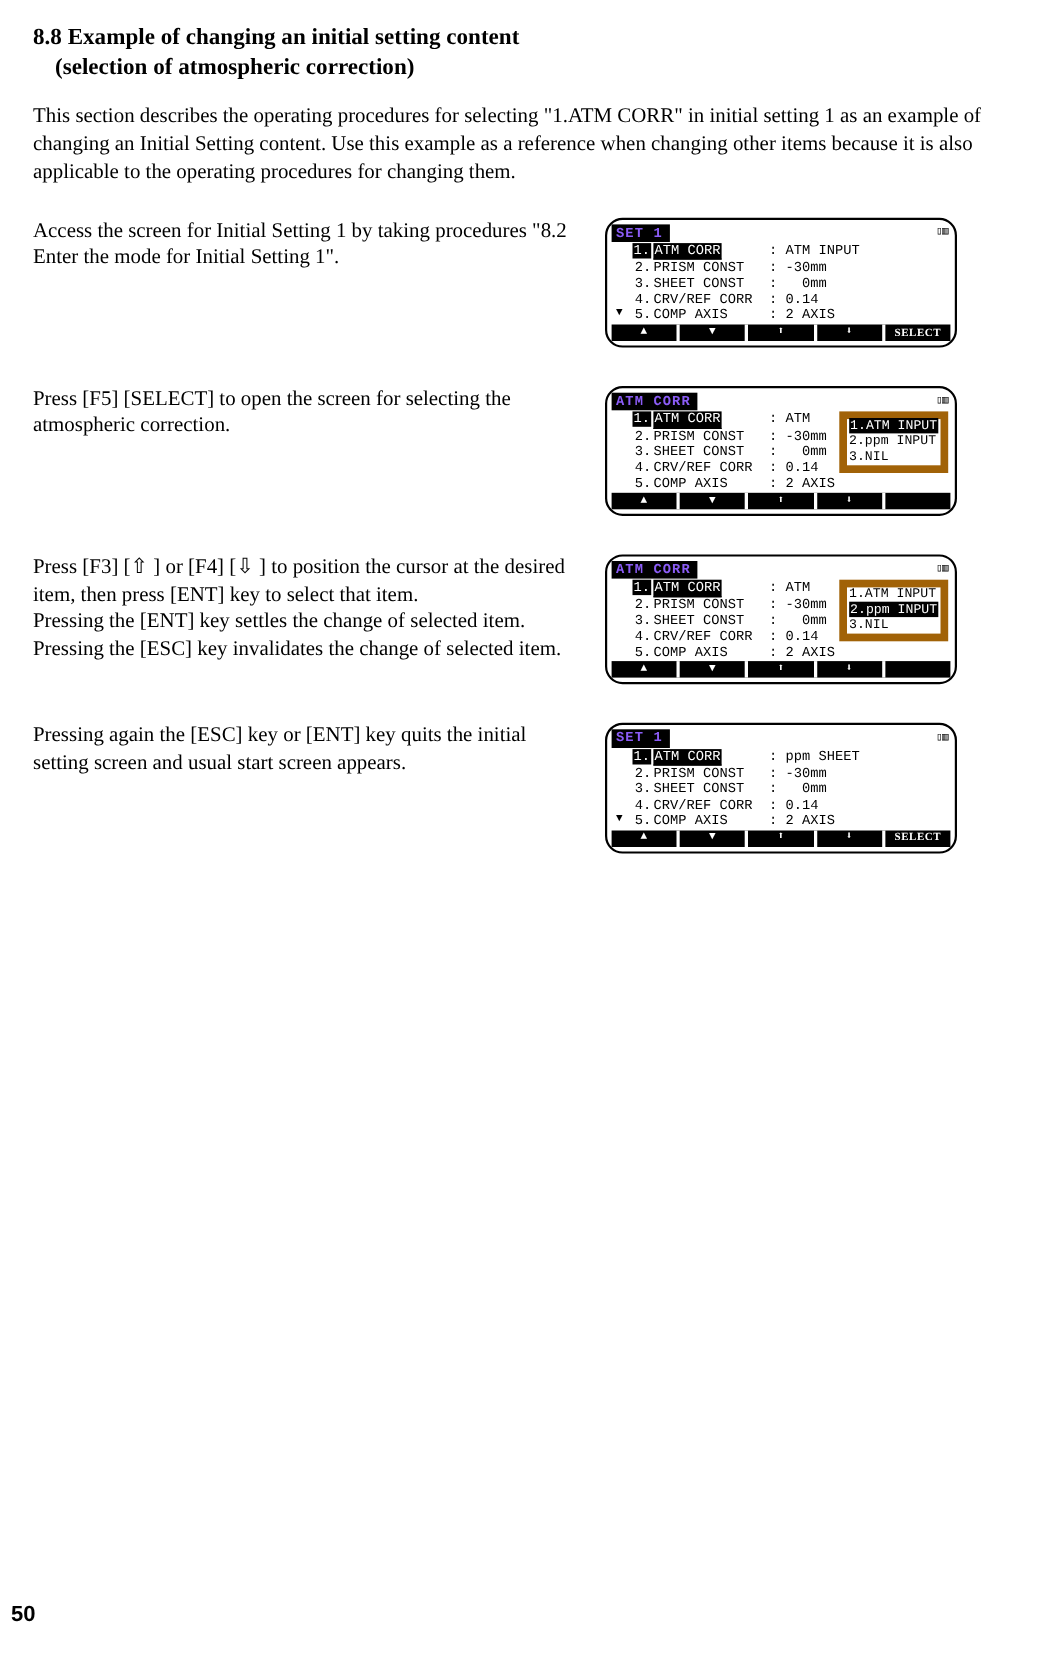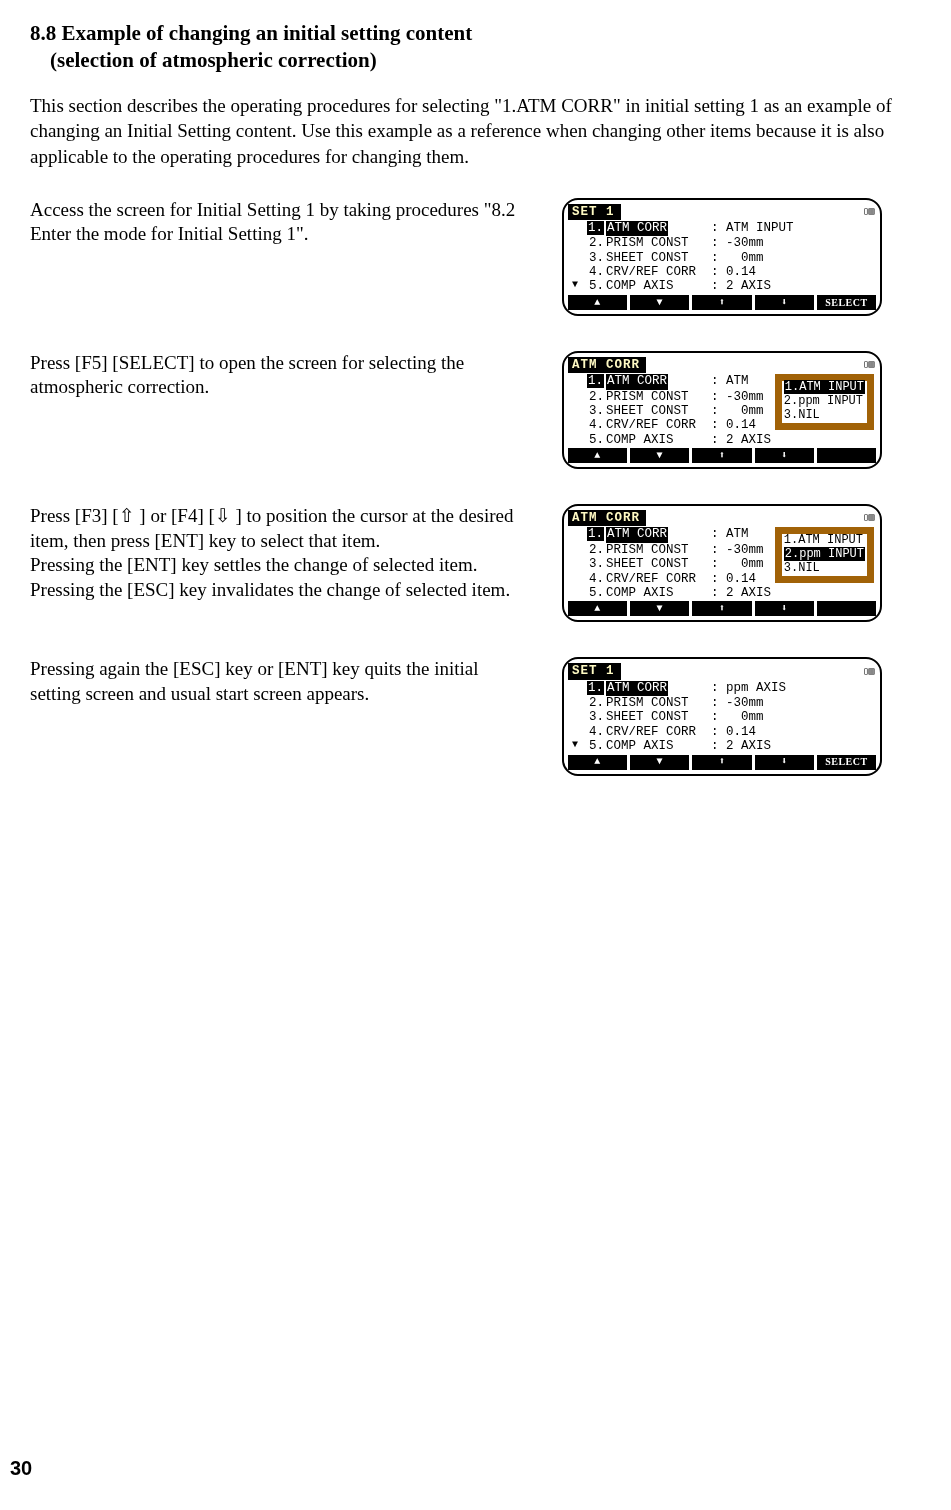--- a/index.html
+++ b/index.html
@@ -18,21 +18,21 @@
     line-height: 1.3;
     margin-bottom: 18px;
   }
   .heading-line2 { margin-left: 20px; }
   .intro {
     line-height: 1.35;
     margin-bottom: 28px;
   }
   .step {
     display: flex;
-    gap: 32px;
+    gap: 20px;
     margin-bottom: 35px;
     align-items: flex-start;
   }
   .step-text {
     flex: 0 0 500px;
     line-height: 1.3;
   }
   .step-para { margin-bottom: 0; }
   .lcd {
     flex: 0 0 320px;
@@ -44,21 +44,21 @@
     line-height: 1.15;
     background: #fff;
   }
   .lcd-title {
     display: flex;
     align-items: stretch;
     margin-bottom: 1px;
   }
   .lcd-title-label {
     background: #000;
-    color: #fef9c3;
+    color: #8b5cf6;
     padding: 1px 6px 1px 4px;
     font-weight: bold;
     letter-spacing: 1px;
     text-align: right;
   }
   .lcd-title-spacer { flex: 1; }
   .battery {
     font-size: 10px;
     letter-spacing: -0.5px;
     align-self: center;
@@ -219,29 +219,29 @@
 
 <div class="step">
   <div class="step-text">Pressing again the [ESC] key or [ENT] key quits the initial setting screen and usual start screen appears.</div>
   <div class="lcd">
     <div class="lcd-title">
       <span class="lcd-title-label">SET 1</span>
       <span class="lcd-title-spacer"></span>
       <span class="battery">▯▥</span>
     </div>
     <div class="lcd-body">
-        <div class="lcd-row"><span class="marker"></span><span class="num"><span class="hl">1.</span></span><span class="label"><span class="hl underline">ATM CORR</span></span><span class="val">: ppm AXIS</span></div>
+        <div class="lcd-row"><span class="marker"></span><span class="num"><span class="hl">1.</span></span><span class="label"><span class="hl underline">ATM CORR</span></span><span class="val">: ppm SHEET</span></div>
         <div class="lcd-row"><span class="marker"></span><span class="num">2.</span><span class="label">PRISM CONST</span><span class="val">: -30mm</span></div>
         <div class="lcd-row"><span class="marker"></span><span class="num">3.</span><span class="label">SHEET CONST</span><span class="val">:   0mm</span></div>
         <div class="lcd-row"><span class="marker"></span><span class="num">4.</span><span class="label">CRV/REF CORR</span><span class="val">: 0.14</span></div>
         <div class="lcd-row"><span class="marker">▼</span><span class="num">5.</span><span class="label">COMP AXIS</span><span class="val">: 2 AXIS</span></div>
       </div>
     <div class="lcd-foot">
         <div class="fk">▲</div>
         <div class="fk">▼</div>
         <div class="fk">⬆</div>
         <div class="fk">⬇</div>
         <div class="fk">SELECT</div>
       </div>
   </div>
 </div>
 
-<div class="pagenum">30</div>
+<div class="pagenum">50</div>
 
 </body></html>

